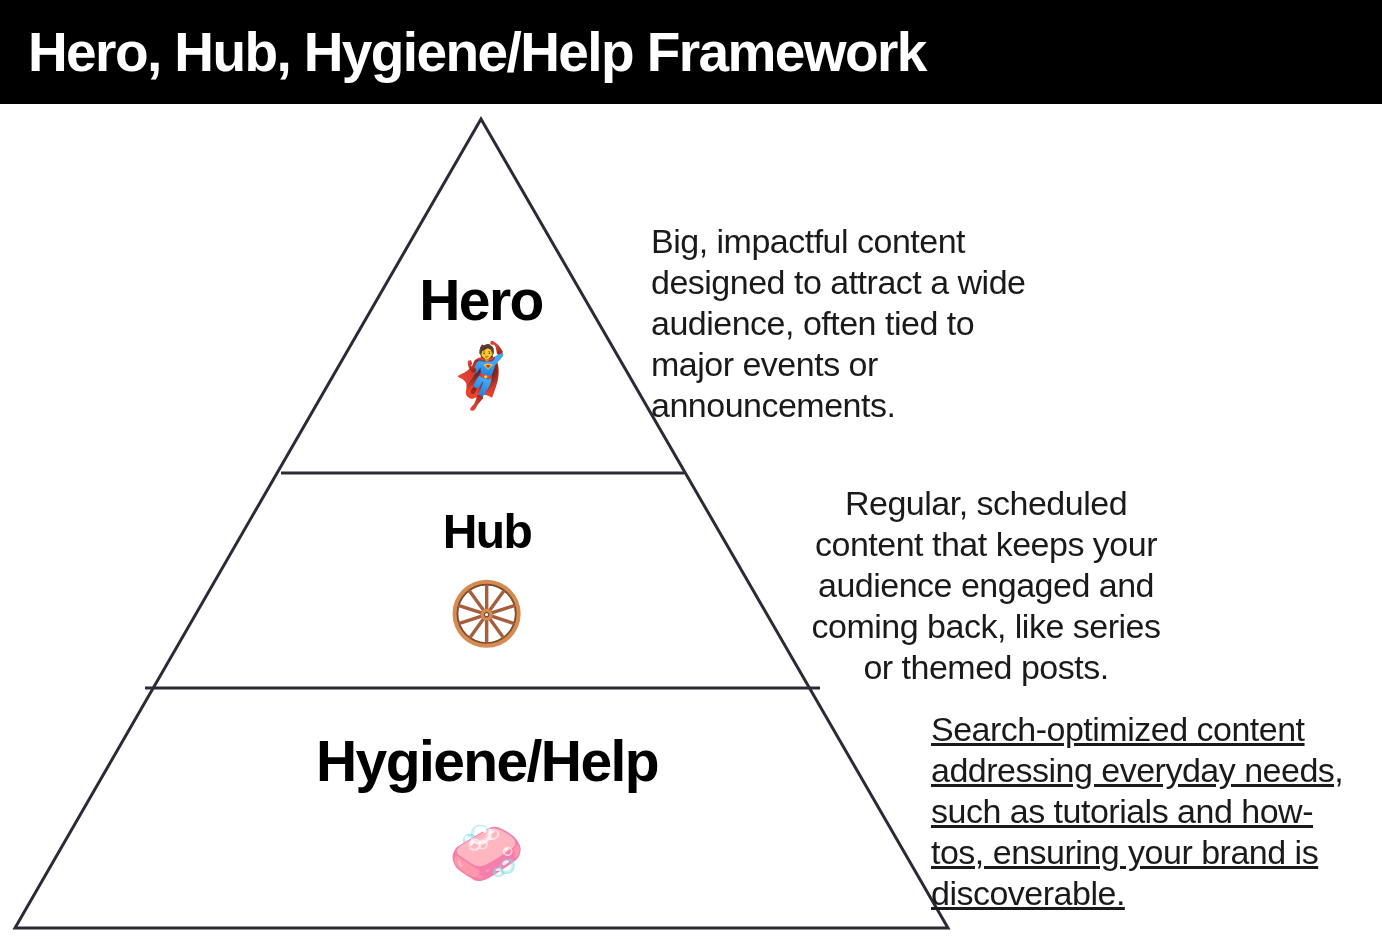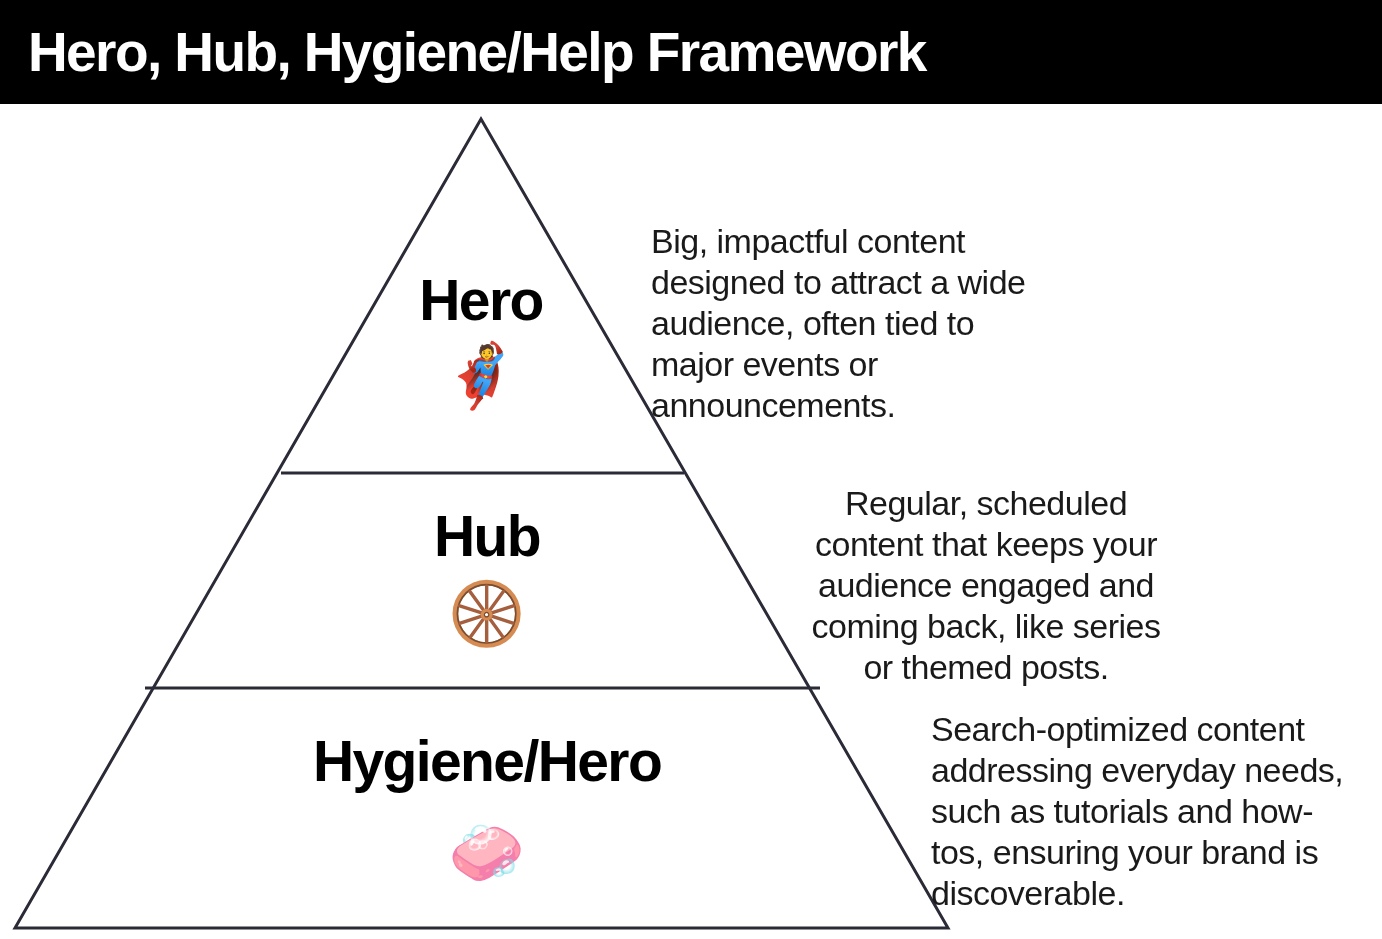--- a/index.html
+++ b/index.html
@@ -53,37 +53,37 @@
   .tier-emoji {
     position:absolute;
     text-align:center;
     line-height:1;
     font-family:"DejaVu Sans", sans-serif;
   }
 
   #tier-hero-label  { left:281px; top:272px; width:400px; font-size:57px; }
   #tier-hero-emoji  { left:281px; top:345px; width:400px; font-size:62px; }
 
-  #tier-hub-label   { left:287px; top:508px; width:400px; font-size:57px; }
+  #tier-hub-label   { left:287px; top:508px; width:400px; font-size:48px; }
   #tier-hub-emoji   { left:287px; top:583px; width:400px; font-size:62px; }
 
   #tier-hyg-label   { left:287px; top:733px; width:400px; font-size:57px; }
   #tier-hyg-emoji   { left:287px; top:822px; width:400px; font-size:62px; }
 
   
   .desc {
     position:absolute;
     color:#1a1a1a;
     font-size:34px;
     line-height:41px;
     letter-spacing:-0.5px;
   }
   #desc-hero { left:651px; top:221px; width:380px; }
   #desc-hub  { left:806px; top:483px; width:360px;text-align:center; }
-  #desc-hyg  { left:931px; top:709px; width:430px; }
+  #desc-hyg  { left:931px; top:709px; width:430px;text-decoration:underline; }
 </style>
 </head>
 <body>
 
 <div id="canvas">
 
   <div class="titlebar">
     <div class="titlebar-text">Hero, Hub, Hygiene/Help Framework</div>
   </div>
 
@@ -92,20 +92,20 @@
     <line x1="281" y1="473" x2="684" y2="473" stroke="#2b2b38" stroke-width="3"></line>
     <line x1="145" y1="688" x2="820" y2="688" stroke="#2b2b38" stroke-width="3"></line>
   </svg>
 
   <div class="tier-label" id="tier-hero-label">Hero</div>
   <div class="tier-emoji" id="tier-hero-emoji">🦸</div>
 
   <div class="tier-label" id="tier-hub-label">Hub</div>
   <div class="tier-emoji" id="tier-hub-emoji">🛞</div>
 
-  <div class="tier-label" id="tier-hyg-label">Hygiene/Hero</div>
+  <div class="tier-label" id="tier-hyg-label">Hygiene/Help</div>
   <div class="tier-emoji" id="tier-hyg-emoji">🧼</div>
 
   <div class="desc" id="desc-hero">Big, impactful content designed to attract a wide audience, often tied to major events or announcements.</div>
   <div class="desc" id="desc-hub">Regular, scheduled content that keeps your audience engaged and coming back, like series or themed posts.</div>
   <div class="desc" id="desc-hyg">Search-optimized content addressing everyday needs, such as tutorials and how-tos, ensuring your brand is discoverable.</div>
 
 </div>
 
 </body></html>

